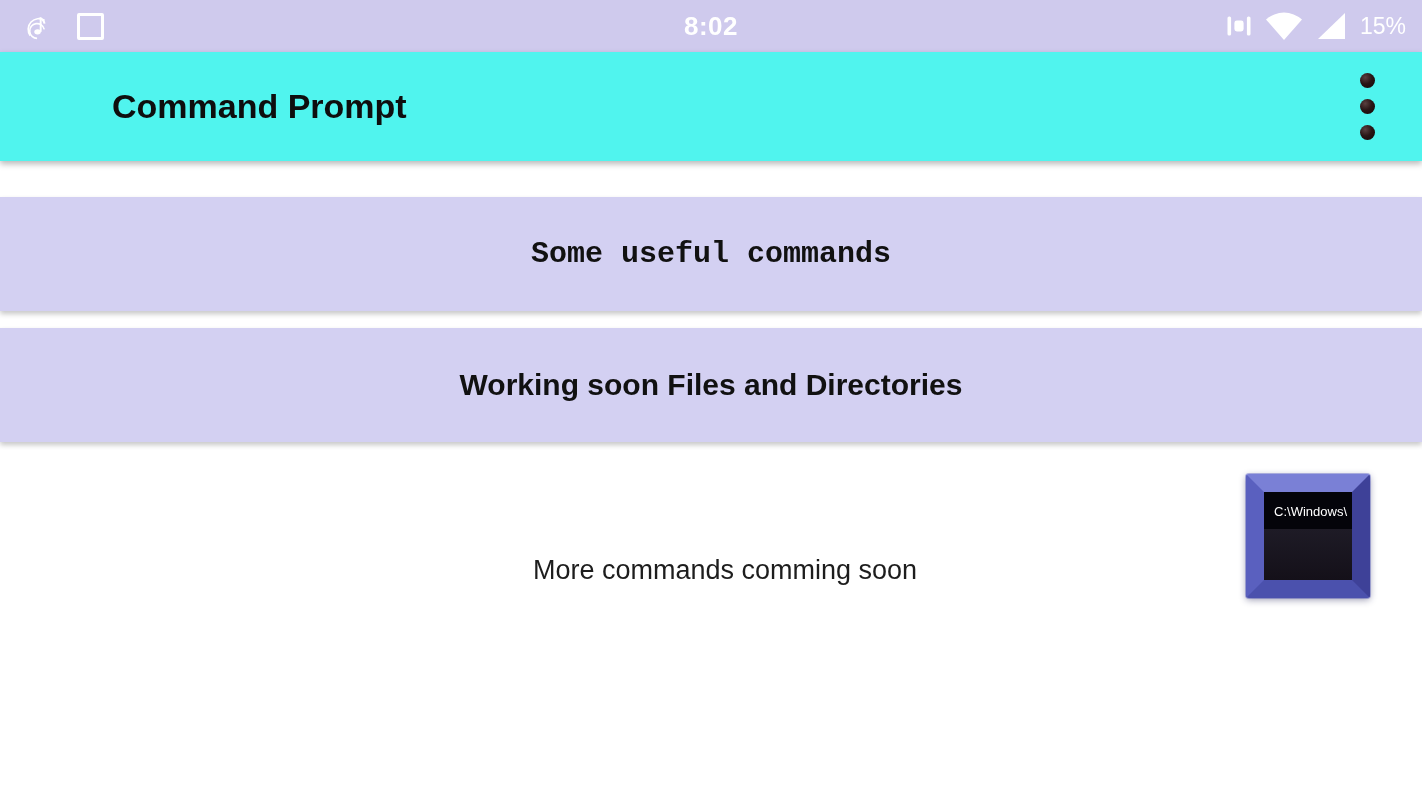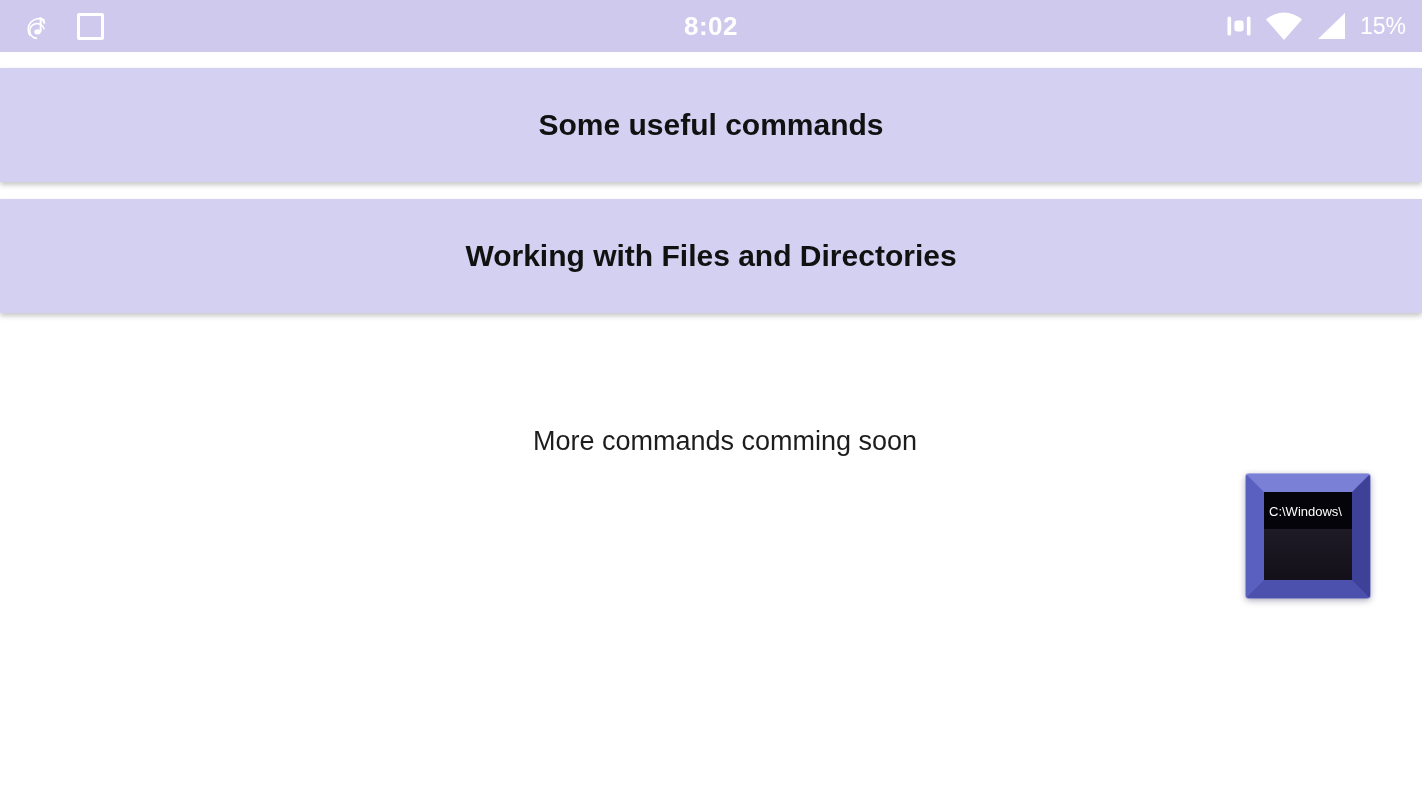--- a/index.html
+++ b/index.html
@@ -101,21 +101,21 @@
     display: flex;
     align-items: center;
     justify-content: center;
     font-family: "Liberation Sans", sans-serif;
     font-size: 30px;
     font-weight: bold;
     color: #111111;
     box-shadow: 0 3px 5px rgba(0,0,0,0.22);
     cursor: pointer;
   }
-  .menu-btn.first { margin-top: 16px; }
+  .menu-btn.first { margin-top: 36px; font-family: Liberation Mono, monospace; }
   .menu-btn.second { margin-top: 17px; }
 
   
   .footer-msg {
     margin-top: 113px;
     text-align: center;
     font-size: 27px;
     font-weight: normal;
     color: #1d1d1d;
     margin-left: 28px;
@@ -135,20 +135,21 @@
     border-bottom-color: #4b51ad;
     border-radius: 3px;
     background: #04040a;
     box-shadow: 0 2px 7px rgba(40,40,90,0.45), 0 0 0 1px rgba(130,135,220,0.55);
   }
   .cmd-screen {
     width: 100%;
     height: 100%;
     background: linear-gradient(180deg, #04040a 0%, #04040a 42%, #1e1b26 42%, #141019 100%);
     padding: 12px 5px 0 5px;
+    text-align: right;
   }
   .cmd-screen-text {
     font-size: 13px;
     color: #ffffff;
     white-space: nowrap;
   }
 
   svg { display: block; }
 </style>
 </head>
@@ -189,23 +190,31 @@
       </span>
       <span>
         <svg width="32" height="30" viewBox="0 0 32 30">
           <polygon points="29,2 29,28 2,28" fill="#ffffff"></polygon>
         </svg>
       </span>
       <span class="sb-battery">15%</span>
     </div>
   </div>
 
+  <div class="appbar">
+    <div class="appbar-title">Command Prompt</div>
+    <div class="overflow-btn">
+      <span class="overflow-dot"></span>
+      <span class="overflow-dot"></span>
+      <span class="overflow-dot"></span>
+    </div>
+  </div>
 
   <button class="menu-btn first">Some useful commands</button>
-  <button class="menu-btn second">Working with Files and Directories</button>
+  <button class="menu-btn second">Working soon Files and Directories</button>
 
   <div class="footer-msg">More commands comming soon</div>
 
   <div class="cmd-logo">
     <div class="cmd-screen">
       <div class="cmd-screen-text">C:\Windows\</div>
     </div>
   </div>
 
 </div>

